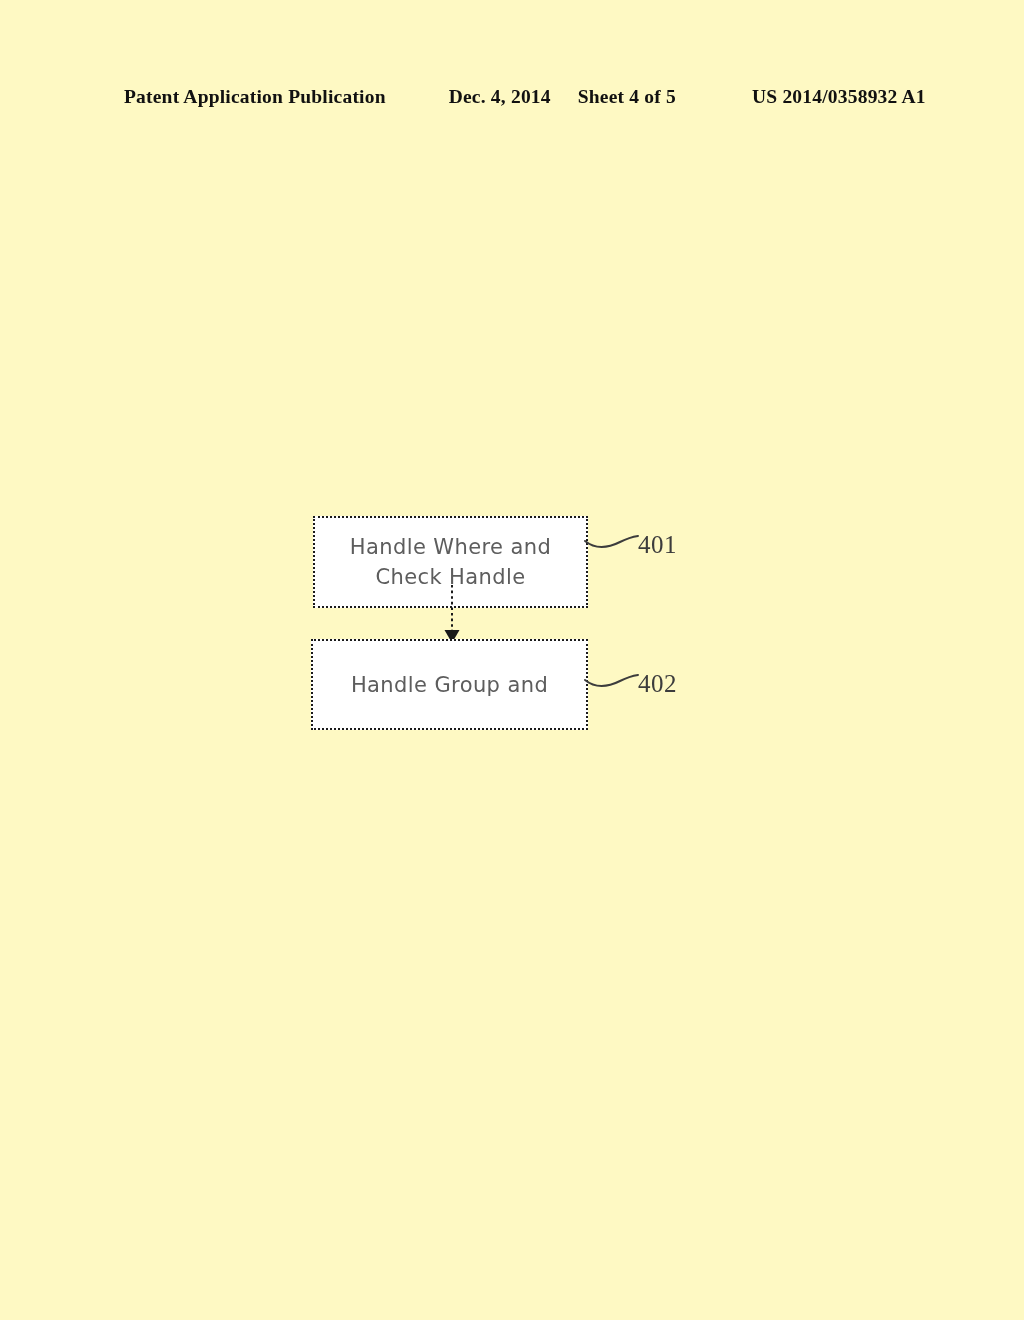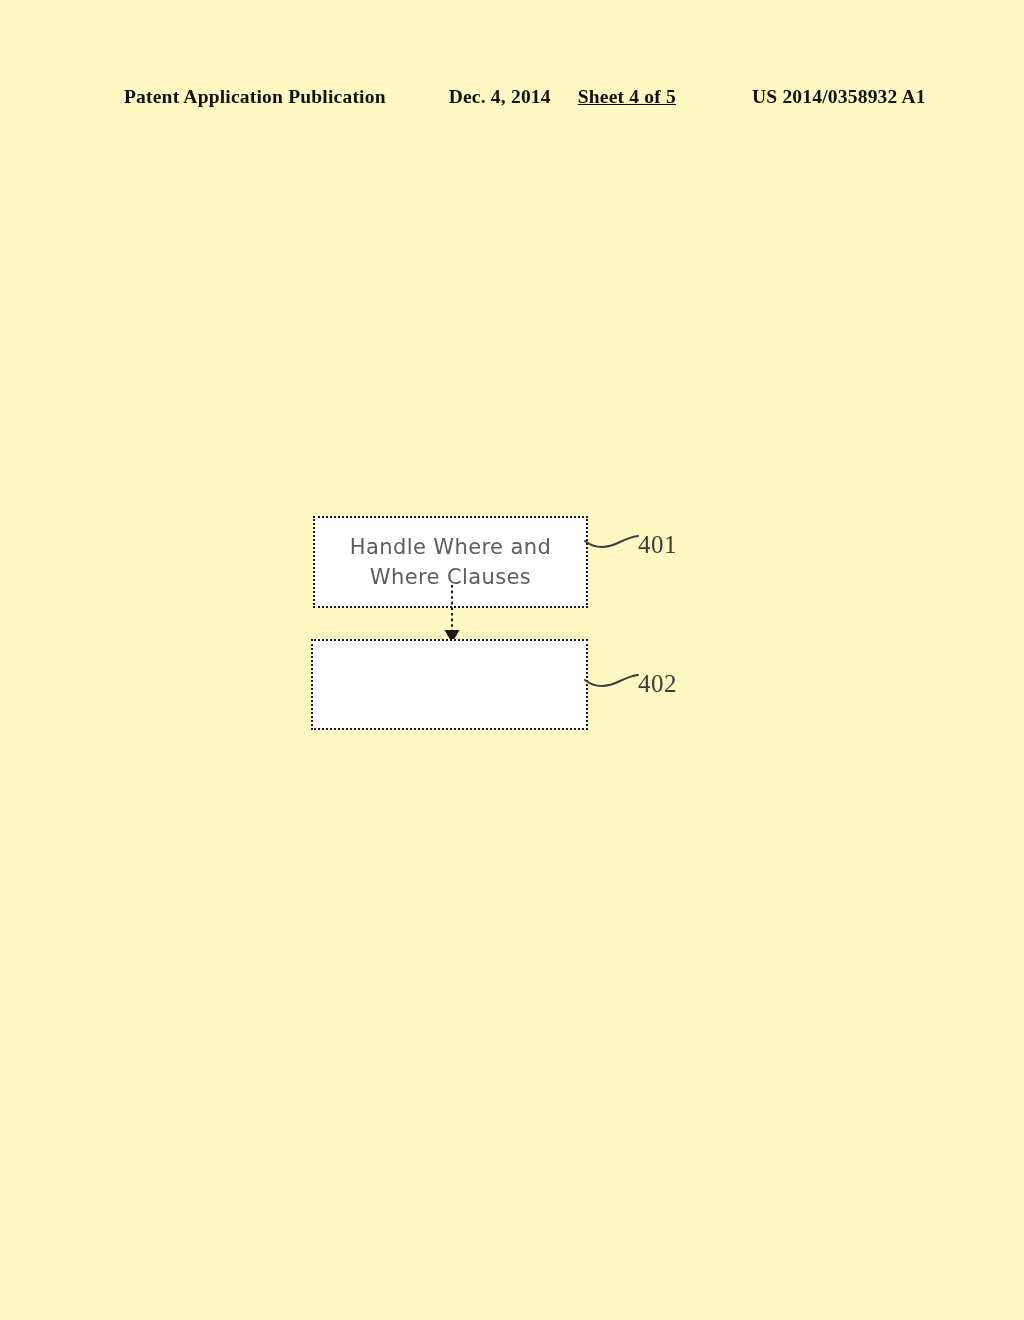--- a/index.html
+++ b/index.html
@@ -36,21 +36,21 @@
     align-items: baseline;
     font-family: "Liberation Serif", "DejaVu Serif", serif;
     font-weight: bold;
     font-size: 19.5px;
     color: #111111;
     letter-spacing: 0.2px;
     white-space: nowrap;
   }
   #header .hdr-title   { flex: 0 0 auto; }
   #header .hdr-date    { flex: 0 0 auto; margin-left: 63px; }
-  #header .hdr-sheet   { flex: 0 0 auto; margin-left: 27px; text-decoration: underline; }
+  #header .hdr-sheet   { flex: 0 0 auto; margin-left: 27px; }
   #header .hdr-patno   { flex: 0 0 auto; margin-left: 76px; }
 
   
   #figure {
     position: absolute;
     left: 0;
     top: 0;
     width: 1024px;
     height: 1320px;
   }
@@ -149,29 +149,30 @@
     <span class="hdr-title">Patent Application Publication</span>
     <span class="hdr-date">Dec. 4, 2014</span>
     <span class="hdr-sheet">Sheet 4 of 5</span>
     <span class="hdr-patno">US 2014/0358932 A1</span>
   </div>
 
   <div id="figure">
 
     <div id="box-401" class="proc-box">
       <span class="line">Handle Where and</span>
-      <span class="line">Where Clauses</span>
+      <span class="line">Check Handle</span>
     </div>
 
     <svg id="connector" viewBox="0 0 110 62">
       <line x1="52" y1="0" x2="52" y2="47" stroke="#1a1a1a" stroke-width="2" stroke-dasharray="2.6 3.0" stroke-linecap="butt"></line>
       <polygon points="44.5,45 59.5,45 52,58" fill="#1a1a1a"></polygon>
     </svg>
 
     <div id="box-402" class="proc-box">
+      <span class="line">Handle Group and</span>
     </div>
 
     <svg id="leader-401" class="leader" viewBox="0 0 70 40">
       <path d="M3,19 C14,28 26,26 38,20 C44,17 49,15 56,14" fill="none" stroke="#3c3c3c" stroke-width="2" stroke-linecap="round"></path>
     </svg>
 
     <svg id="leader-402" class="leader" viewBox="0 0 70 40">
       <path d="M3,19 C14,28 26,26 38,20 C44,17 49,15 56,14" fill="none" stroke="#3c3c3c" stroke-width="2" stroke-linecap="round"></path>
     </svg>
 

